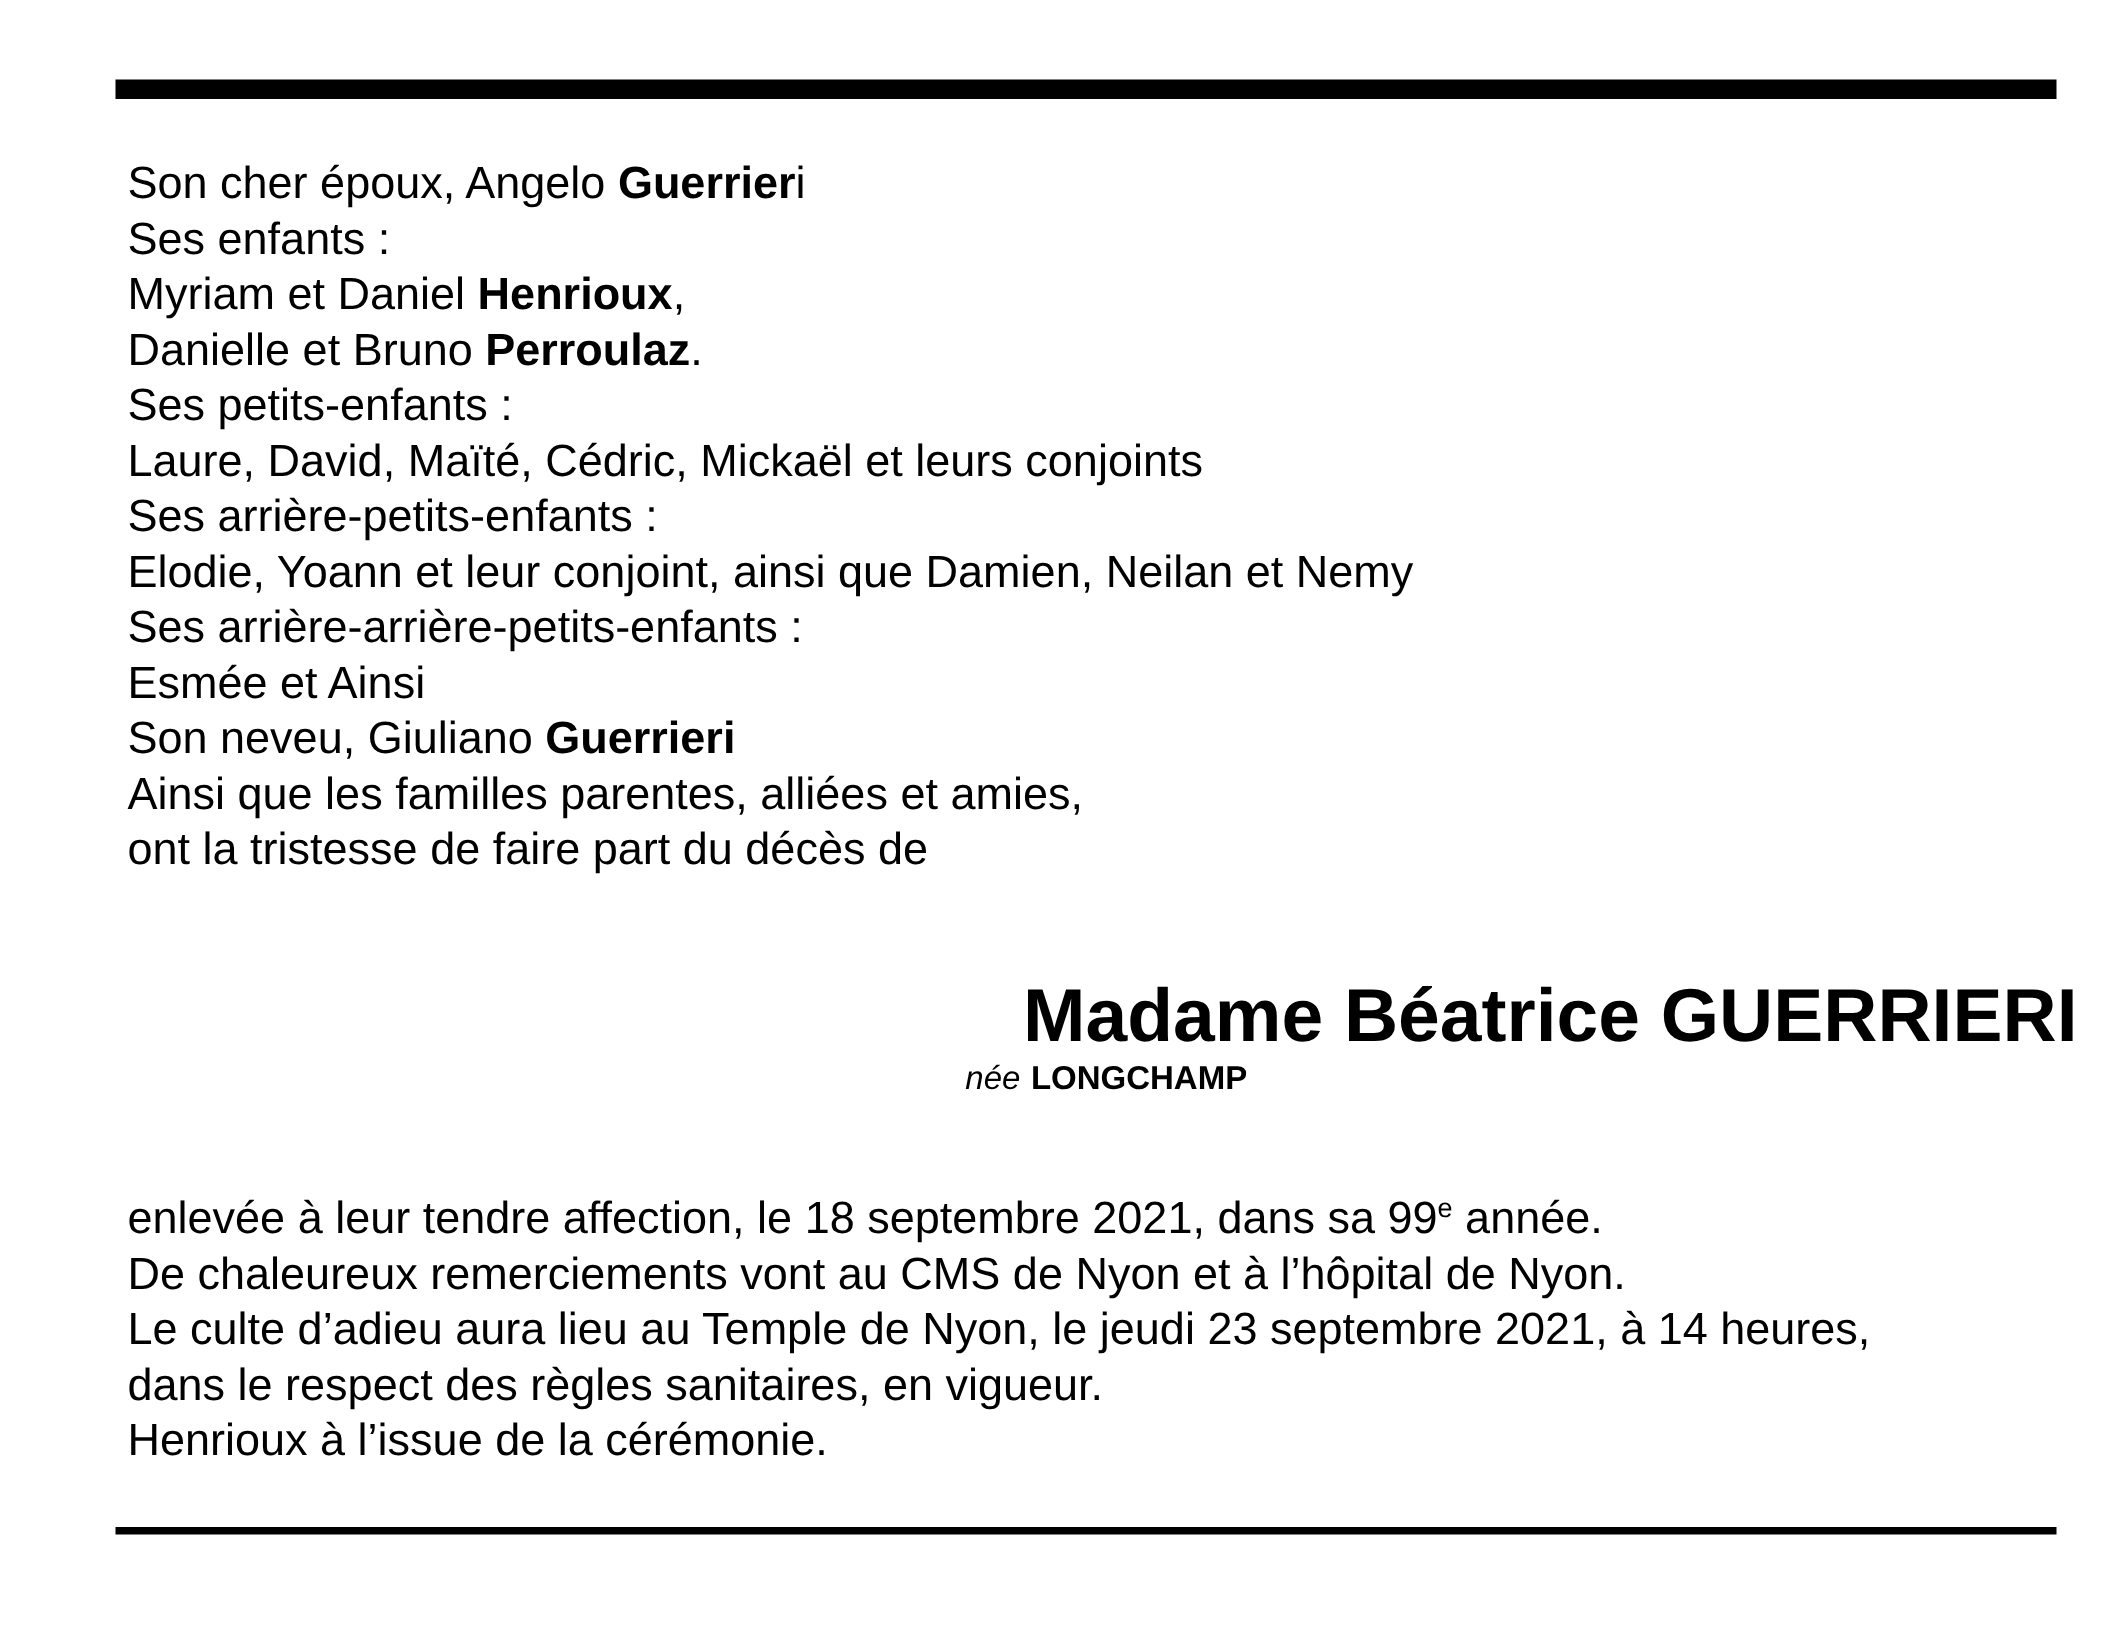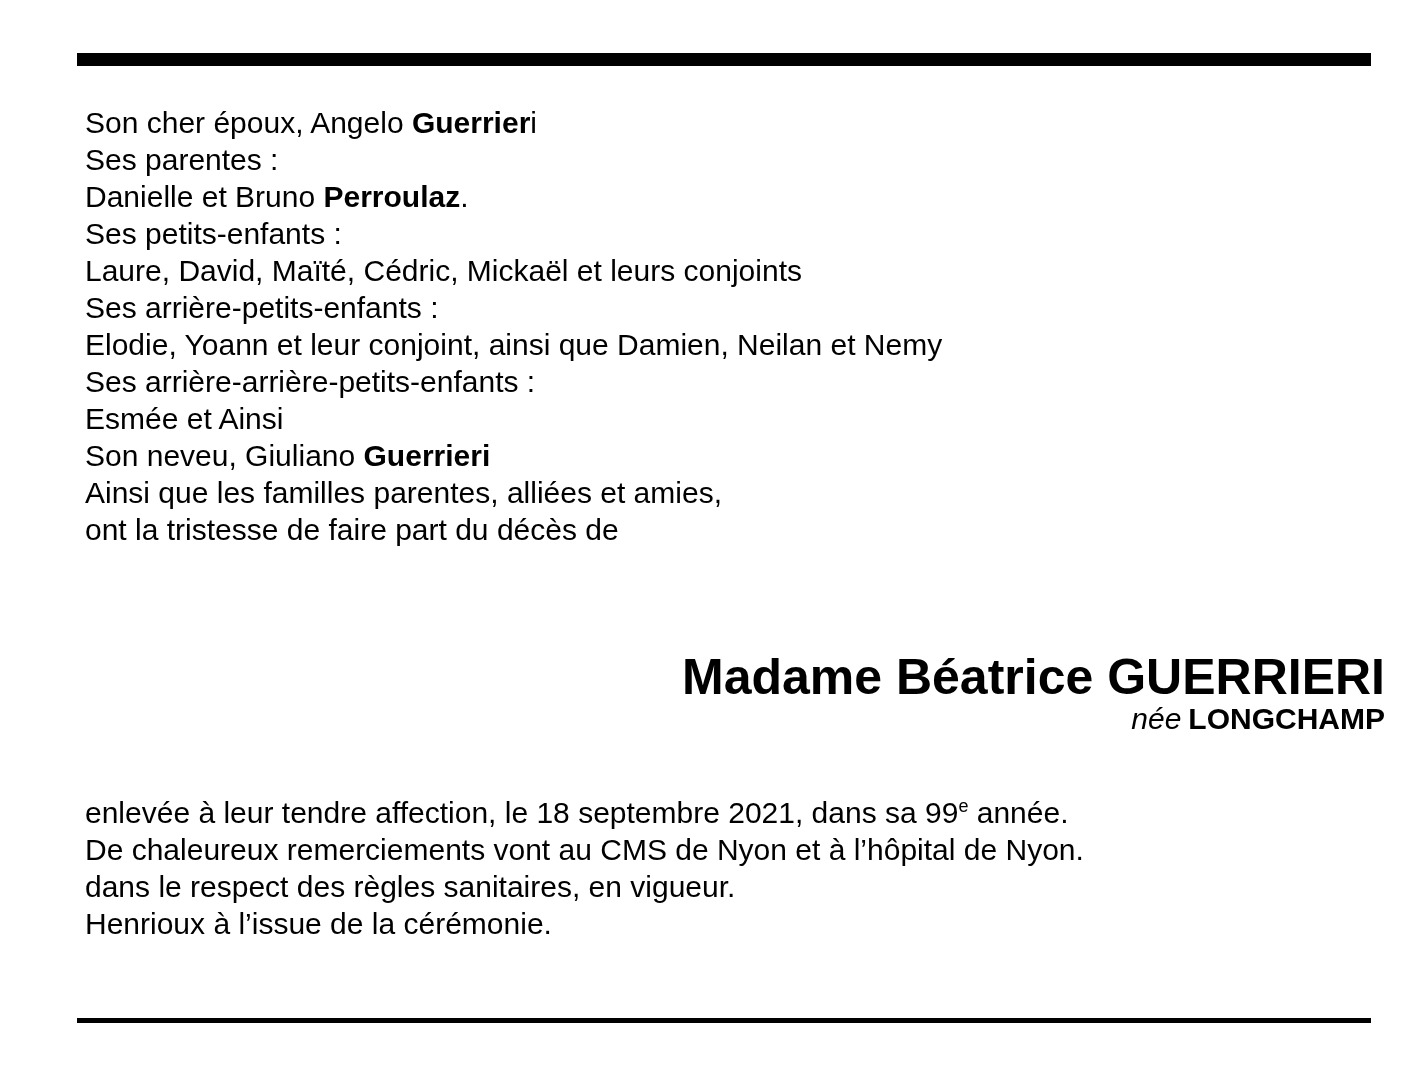--- a/index.html
+++ b/index.html
@@ -63,41 +63,42 @@
     font-size: 50px;
     line-height: 58px;
     font-weight: bold;
     white-space: nowrap;
   }
   .deceased-subtitle {
     position: absolute;
     left: 58px;
     top: 701px;
     width: 1295px;
-    text-align: right;
-    font-size: 30px;
+    text-align: center;
+    font-size: 22px;
     line-height: 36px;
     white-space: nowrap;
   }
   .nee {
     font-style: italic;
     margin-right: 7px;
   }
   .maiden { font-weight: bold; }
 </style>
 </head>
 <body>
 
 <div class="sheet" style="background: rgb(255, 255, 255); color: rgb(0, 0, 0);">
 
   <div class="top-bar" style="background: rgb(0, 0, 0);"></div>
 
   <div class="family-block" id="family-block">
       <div class="line"><span>Son cher époux, Angelo </span><span class="bold">Guerrier</span><span>i</span></div>
-      <div class="line"><span>Ses parentes :</span></div>
+      <div class="line"><span>Ses enfants :</span></div>
+      <div class="line"><span>Myriam et Daniel </span><span class="bold">Henrioux</span><span>,</span></div>
       <div class="line"><span>Danielle et Bruno </span><span class="bold">Perroulaz</span><span>.</span></div>
       <div class="line"><span>Ses petits-enfants :</span></div>
       <div class="line"><span>Laure, David, Maïté, Cédric, Mickaël et leurs conjoints</span></div>
       <div class="line"><span>Ses arrière-petits-enfants :</span></div>
       <div class="line"><span>Elodie, Yoann et leur conjoint, ainsi que Damien, Neilan et Nemy</span></div>
       <div class="line"><span>Ses arrière-arrière-petits-enfants :</span></div>
       <div class="line"><span>Esmée et Ainsi</span></div>
       <div class="line"><span>Son neveu, Giuliano </span><span class="bold">Guerrieri</span></div>
       <div class="line"><span>Ainsi que les familles parentes, alliées et amies,</span></div>
       <div class="line"><span>ont la tristesse de faire part du décès de</span></div>
@@ -105,19 +106,20 @@
 
   <div class="deceased-title">Madame Béatrice GUERRIERI</div>
 
   <div class="deceased-subtitle">
     <span class="nee">née</span><span class="maiden">LONGCHAMP</span>
   </div>
 
   <div class="details-block" id="details-block">
       <div class="line"><span>enlevée à leur tendre affection, le 18 septembre 2021, dans sa 99</span><span class="sup">e</span><span> année.</span></div>
       <div class="line"><span>De chaleureux remerciements vont au CMS de Nyon et à l’hôpital de Nyon.</span></div>
+      <div class="line"><span>Le culte d’adieu aura lieu au Temple de Nyon, le jeudi 23 septembre 2021, à 14 heures,</span></div>
       <div class="line"><span>dans le respect des règles sanitaires, en vigueur.</span></div>
       <div class="line"><span>Henrioux à l’issue de la cérémonie.</span></div>
     </div>
 
   <div class="bottom-rule" style="background: rgb(0, 0, 0);"></div>
 
 </div>
 
 </body></html>

